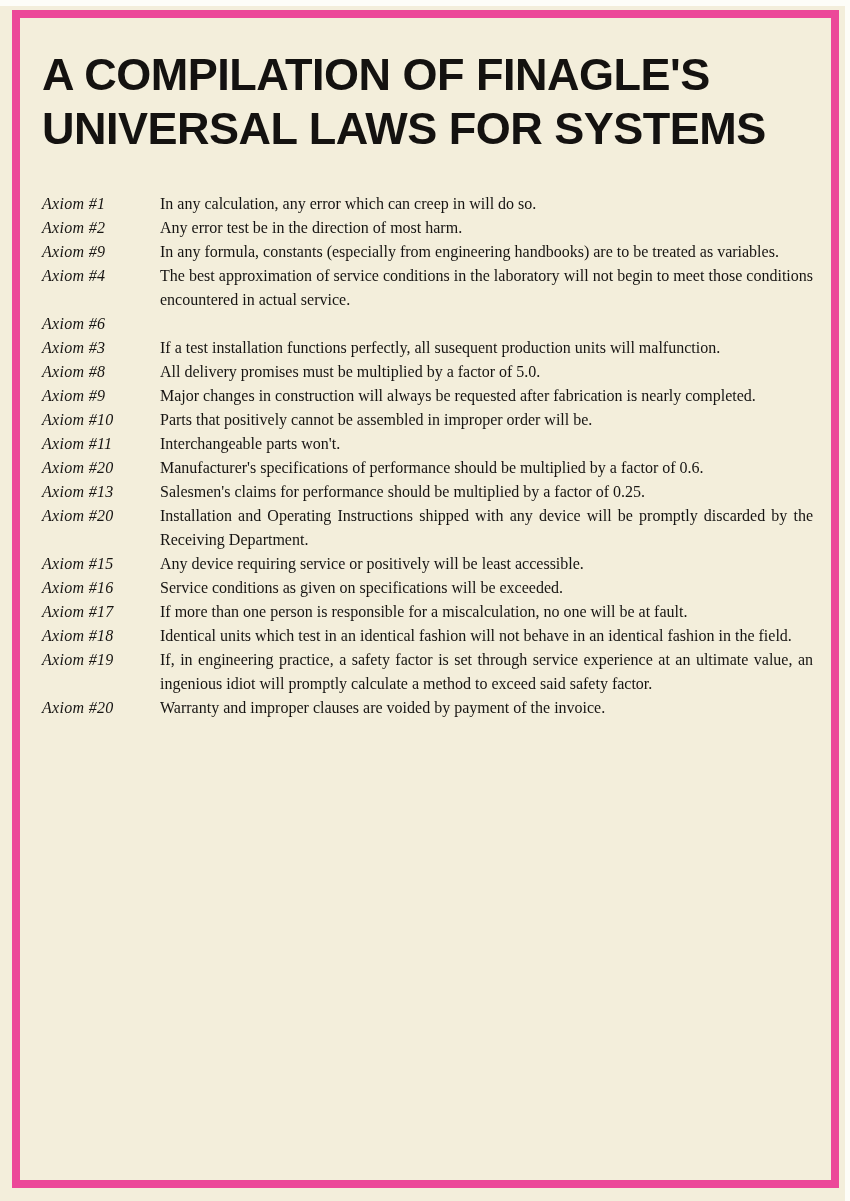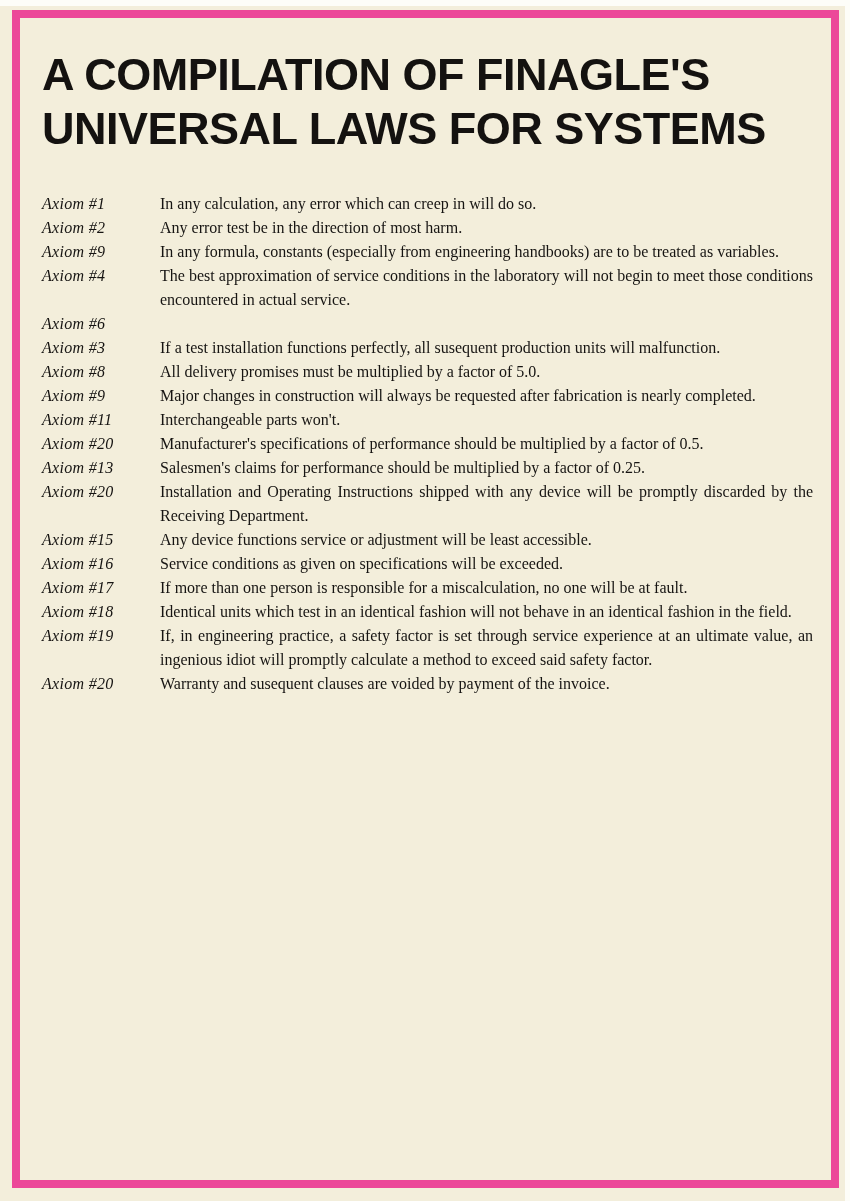--- a/index.html
+++ b/index.html
@@ -117,44 +117,48 @@
   <div class="axiom-row">
     <span class="axiom-label">Axiom #8</span>
     <span class="axiom-text">All delivery promises must be multiplied by a factor of 5.0.</span>
   </div>
 
   <div class="axiom-row">
     <span class="axiom-label">Axiom #9</span>
     <span class="axiom-text">Major changes in construction will always be requested after fabrication is nearly completed.</span>
   </div>
 
+  <div class="axiom-row">
+    <span class="axiom-label">Axiom #10</span>
+    <span class="axiom-text">Parts that positively cannot be assembled in improper order will be.</span>
+  </div>
 
   <div class="axiom-row">
     <span class="axiom-label">Axiom #11</span>
     <span class="axiom-text">Interchangeable parts won't.</span>
   </div>
 
   <div class="axiom-row">
     <span class="axiom-label">Axiom #20</span>
-    <span class="axiom-text">Manufacturer's specifications of performance should be multiplied by a factor of 0.5.</span>
+    <span class="axiom-text">Manufacturer's specifications of performance should be multiplied by a factor of 0.6.</span>
   </div>
 
   <div class="axiom-row">
     <span class="axiom-label">Axiom #13</span>
     <span class="axiom-text">Salesmen's claims for performance should be multiplied by a factor of 0.25.</span>
   </div>
 
   <div class="axiom-row">
     <span class="axiom-label">Axiom #20</span>
     <span class="axiom-text">Installation and Operating Instructions shipped with any device will be promptly discarded by the Receiving Department.</span>
   </div>
 
   <div class="axiom-row">
     <span class="axiom-label">Axiom #15</span>
-    <span class="axiom-text">Any device functions service or adjustment will be least accessible.</span>
+    <span class="axiom-text">Any device requiring service or positively will be least accessible.</span>
   </div>
 
   <div class="axiom-row">
     <span class="axiom-label">Axiom #16</span>
     <span class="axiom-text">Service conditions as given on specifications will be exceeded.</span>
   </div>
 
   <div class="axiom-row">
     <span class="axiom-label">Axiom #17</span>
     <span class="axiom-text">If more than one person is responsible for a miscalculation, no one will be at fault.</span>
@@ -165,16 +169,16 @@
     <span class="axiom-text">Identical units which test in an identical fashion will not behave in an identical fashion in the field.</span>
   </div>
 
   <div class="axiom-row">
     <span class="axiom-label">Axiom #19</span>
     <span class="axiom-text">If, in engineering practice, a safety factor is set through service experience at an ultimate value, an ingenious idiot will promptly calculate a method to exceed said safety factor.</span>
   </div>
 
   <div class="axiom-row">
     <span class="axiom-label">Axiom #20</span>
-    <span class="axiom-text">Warranty and susequent clauses are voided by payment of the invoice.</span>
+    <span class="axiom-text">Warranty and improper clauses are voided by payment of the invoice.</span>
   </div>
 </div>
 </div>
 
 </body></html>

